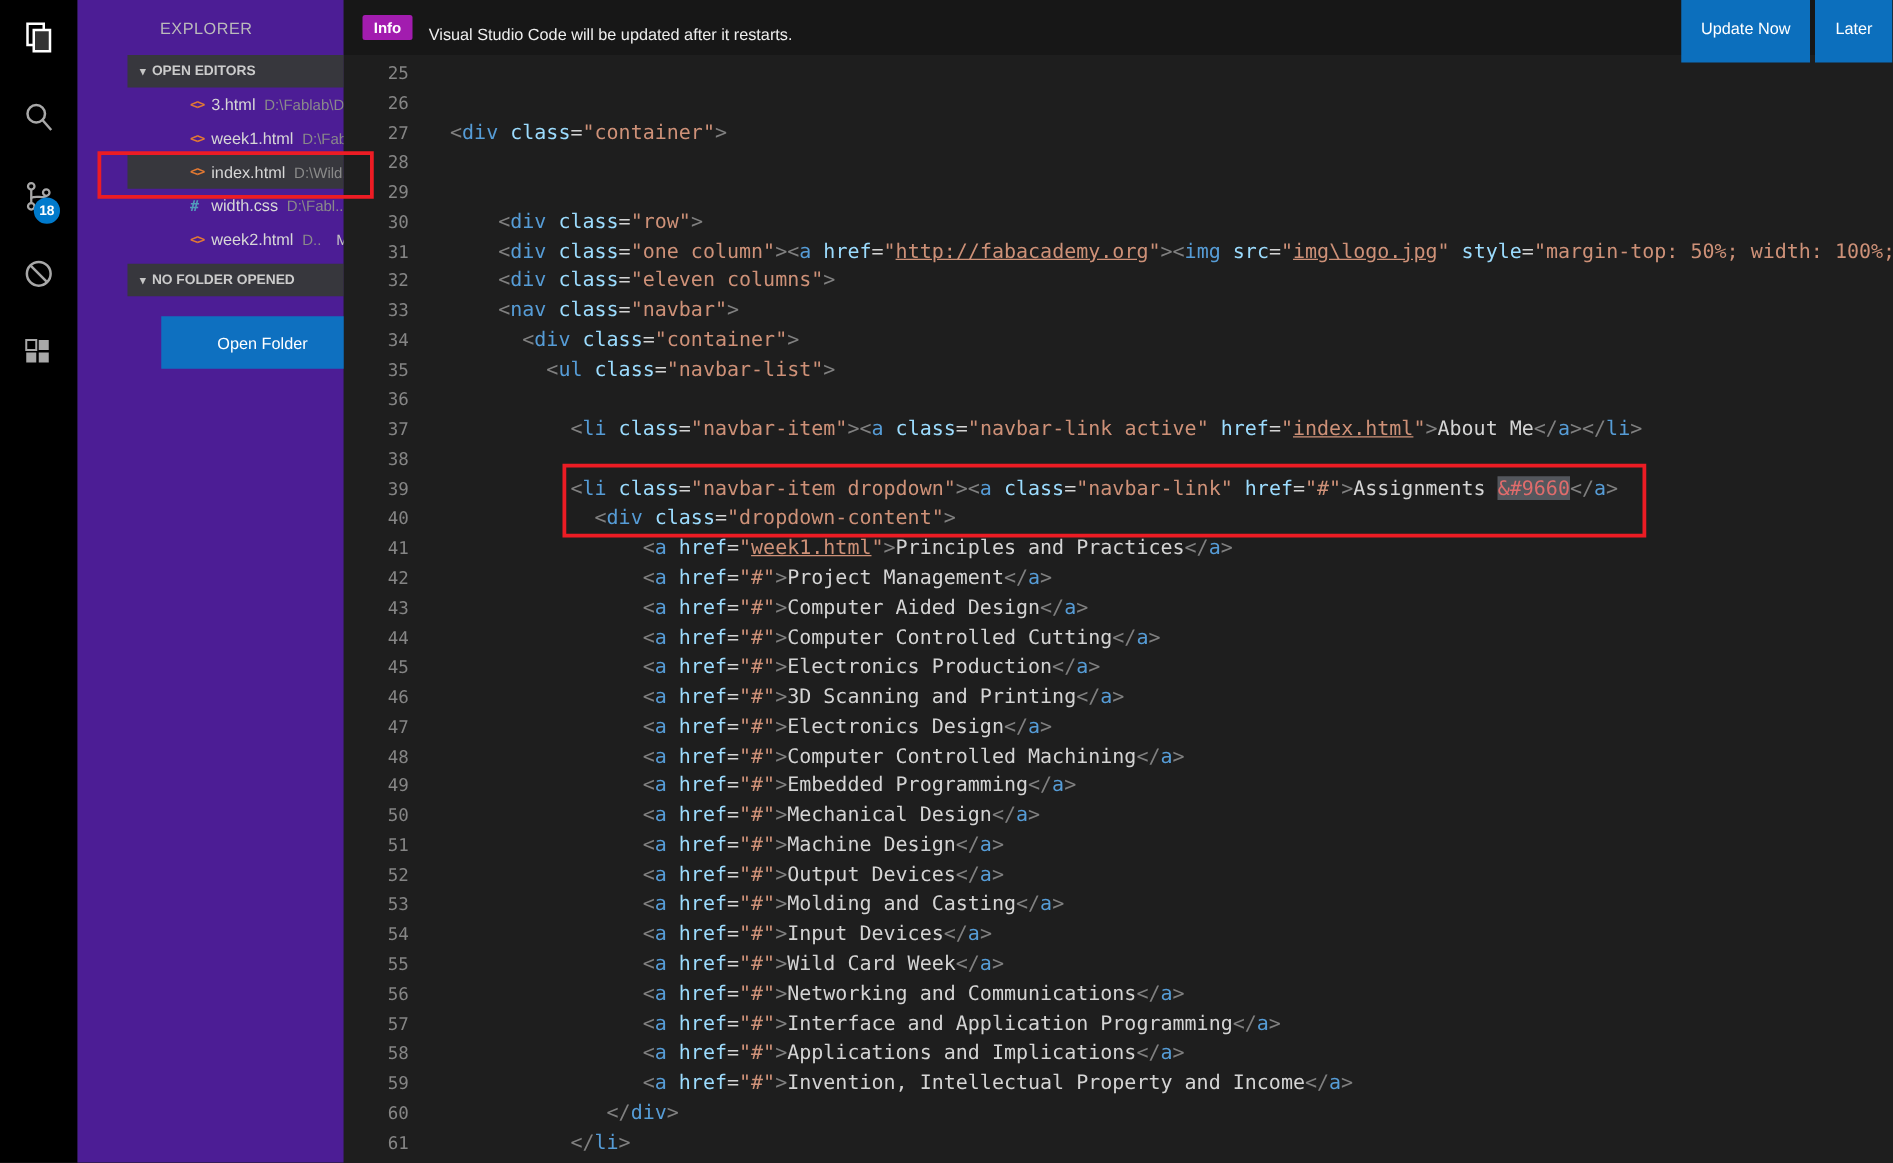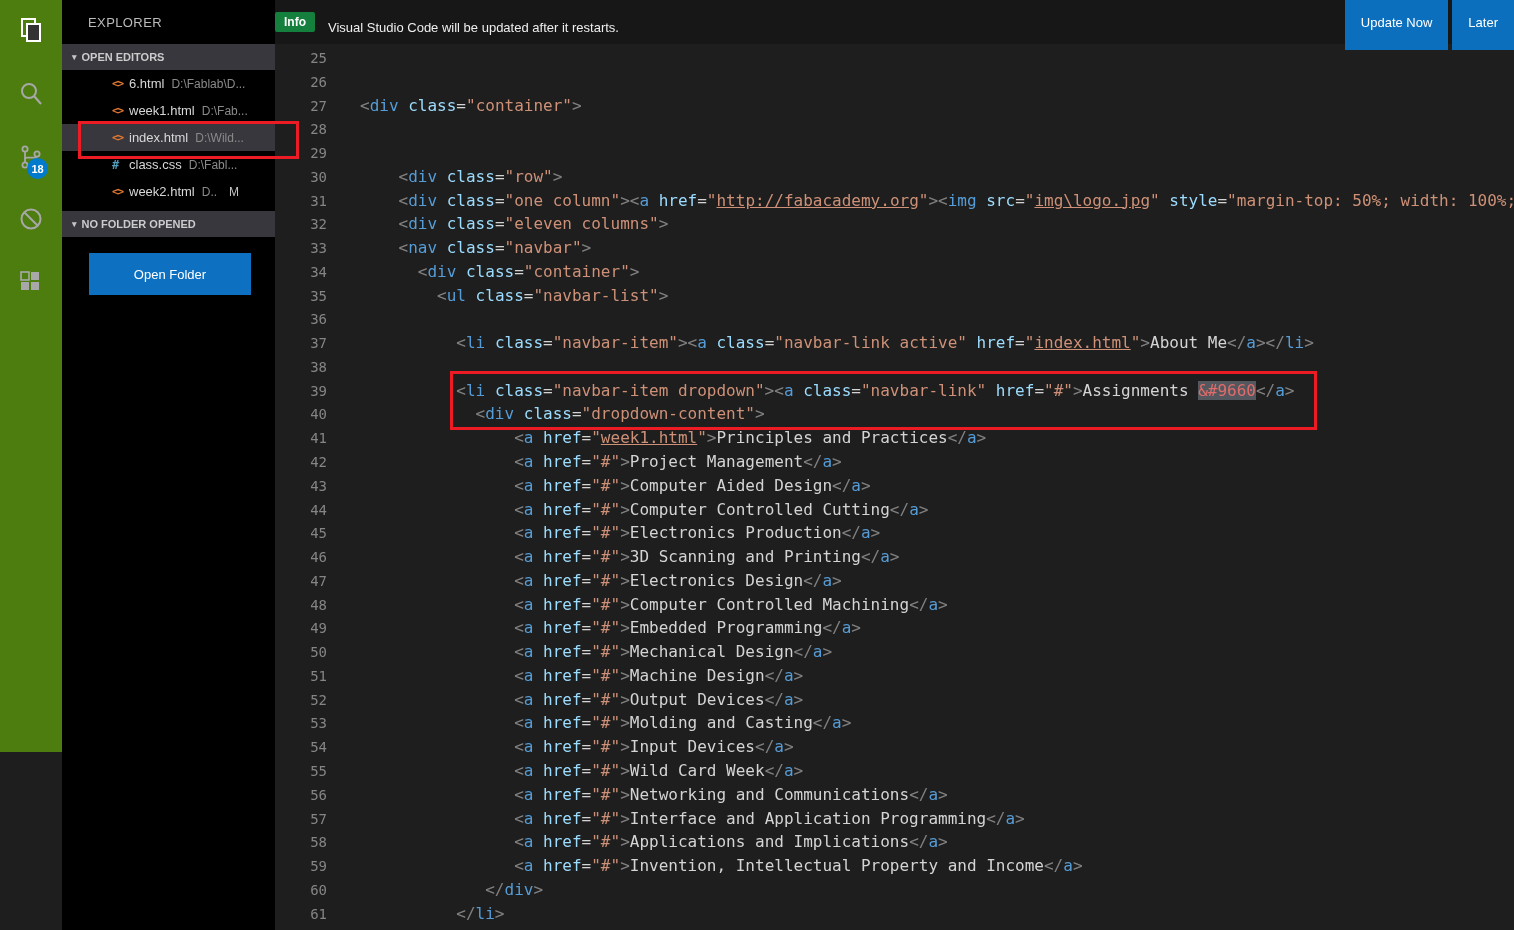--- a/index.html
+++ b/index.html
@@ -2,30 +2,30 @@
 <html style="--accent: #007acc; --annotation: #ed1c24;"><head>
 <meta charset="utf-8">
 <style>
   :root{ --accent:#007acc; --annotation:#ed1c24; }
   *{box-sizing:border-box;}
   html,body{margin:0;padding:0;}
   body{width:1514px;height:930px;overflow:hidden;background:#1e1e1e;
        font-family:"Liberation Sans",sans-serif;position:relative;}
 
   
-  .activitybar{position:absolute;left:0;top:0;width:62px;height:752px;background:#4d7c0f;}
+  .activitybar{position:absolute;left:0;top:0;width:62px;height:930px;background:#000000;}
   .ab-icon{position:absolute;left:17px;width:28px;height:28px;color:#a8a8a8;cursor:pointer;}
   .ab-icon.active{color:#ffffff;}
   .ab1{top:16px;} .ab2{top:80px;} .ab3{top:143px;} .ab4{top:205px;} .ab5{top:268px;}
   .scm-badge{position:absolute;left:10px;top:15px;width:21px;height:21px;border-radius:50%;
        background:var(--accent);color:#fff;font-size:11px;display:flex;align-items:center;
        justify-content:center;font-weight:bold;}
 
   
-  .sidebar{position:absolute;left:62px;top:0;width:213px;height:930px;background:#000000;color:#cccccc;}
+  .sidebar{position:absolute;left:62px;top:0;width:213px;height:930px;background:#4c1d95;color:#cccccc;padding-left:40px;}
   .sb-title{height:44px;line-height:46px;padding-left:26px;font-size:13px;color:#bbbbbb;letter-spacing:.4px;}
   .sb-header{height:26px;background:#37373d;font-size:11px;font-weight:bold;color:#cccccc;
        padding-left:10px;display:flex;align-items:center;gap:5px;cursor:pointer;}
   .sb-header.nf{margin-top:6px;}
   .twistie{font-size:9px;color:#c5c5c5;}
   .oe-item{height:27px;display:flex;align-items:center;padding-left:50px;font-size:13px;cursor:pointer;white-space:nowrap;overflow:hidden;}
   .oe-item.sel{background:#37373d;}
   .ficon{width:17px;font-weight:bold;font-size:11px;font-family:"DejaVu Sans Mono",monospace;letter-spacing:-1px;flex:none;}
   .ficon.html{color:#e37933;}
   .ficon.css{color:#519aba;font-size:12px;}
@@ -47,21 +47,21 @@
   .tk-t{color:#569cd6;}
   .tk-a{color:#9cdcfe;}
   .tk-q{color:#ce9178;}
   .tk-l{color:#ce9178;text-decoration:underline;}
   .tk-x{color:#d4d4d4;}
   .tk-e{color:#e06c6c;background:#54575d;}
 
   
   .notification{position:absolute;top:0;left:0;right:0;height:44px;background:#171717;
        display:flex;align-items:center;z-index:5;}
-  .ninfo{background:#15803d;color:#fff;font-size:12px;font-weight:bold;
+  .ninfo{margin-left:15px;background:#a21caf;color:#fff;font-size:12px;font-weight:bold;
        padding:3px 9px;border-radius:2px;flex:none;}
   .nmsg{margin-left:13px;color:#eeeeee;font-size:13px;margin-top:11px;}
   .nspacer{flex:1;}
   .nbtn{height:56px;border:none;background:#0c6fbd;color:#fff;font-size:13px;padding:0 16px;
        margin-left:4px;cursor:pointer;font-family:inherit;}
 
   
   .redbox{position:absolute;border:3px solid var(--annotation);z-index:20;pointer-events:none;}
   .rb1{left:78px;top:121px;width:221px;height:38px;}
   .rb2{left:450px;top:371px;width:867px;height:59px;}
@@ -114,36 +114,36 @@
   <div class="sb-title">EXPLORER</div>
 
   <div class="sb-header">
     <span class="twistie">▾</span>
     <span>OPEN EDITORS</span>
   </div>
 
   <div>
     <div class="oe-item">
       <span class="ficon html">&lt;&gt;</span>
-      <span class="fname">6.html</span>
+      <span class="fname">3.html</span>
       <span class="fdesc">D:\Fablab\D...</span>
     </div>
     <div class="oe-item">
       <span class="ficon html">&lt;&gt;</span>
       <span class="fname">week1.html</span>
       <span class="fdesc">D:\Fab...</span>
     </div>
     <div class="oe-item sel">
       <span class="ficon html">&lt;&gt;</span>
       <span class="fname">index.html</span>
       <span class="fdesc">D:\Wild...</span>
     </div>
     <div class="oe-item">
       <span class="ficon css">#</span>
-      <span class="fname">class.css</span>
+      <span class="fname">width.css</span>
       <span class="fdesc">D:\Fabl...</span>
     </div>
     <div class="oe-item">
       <span class="ficon html">&lt;&gt;</span>
       <span class="fname">week2.html</span>
       <span class="fdesc">D..</span>
       <span class="fbadge">M</span>
     </div>
   </div>
 

